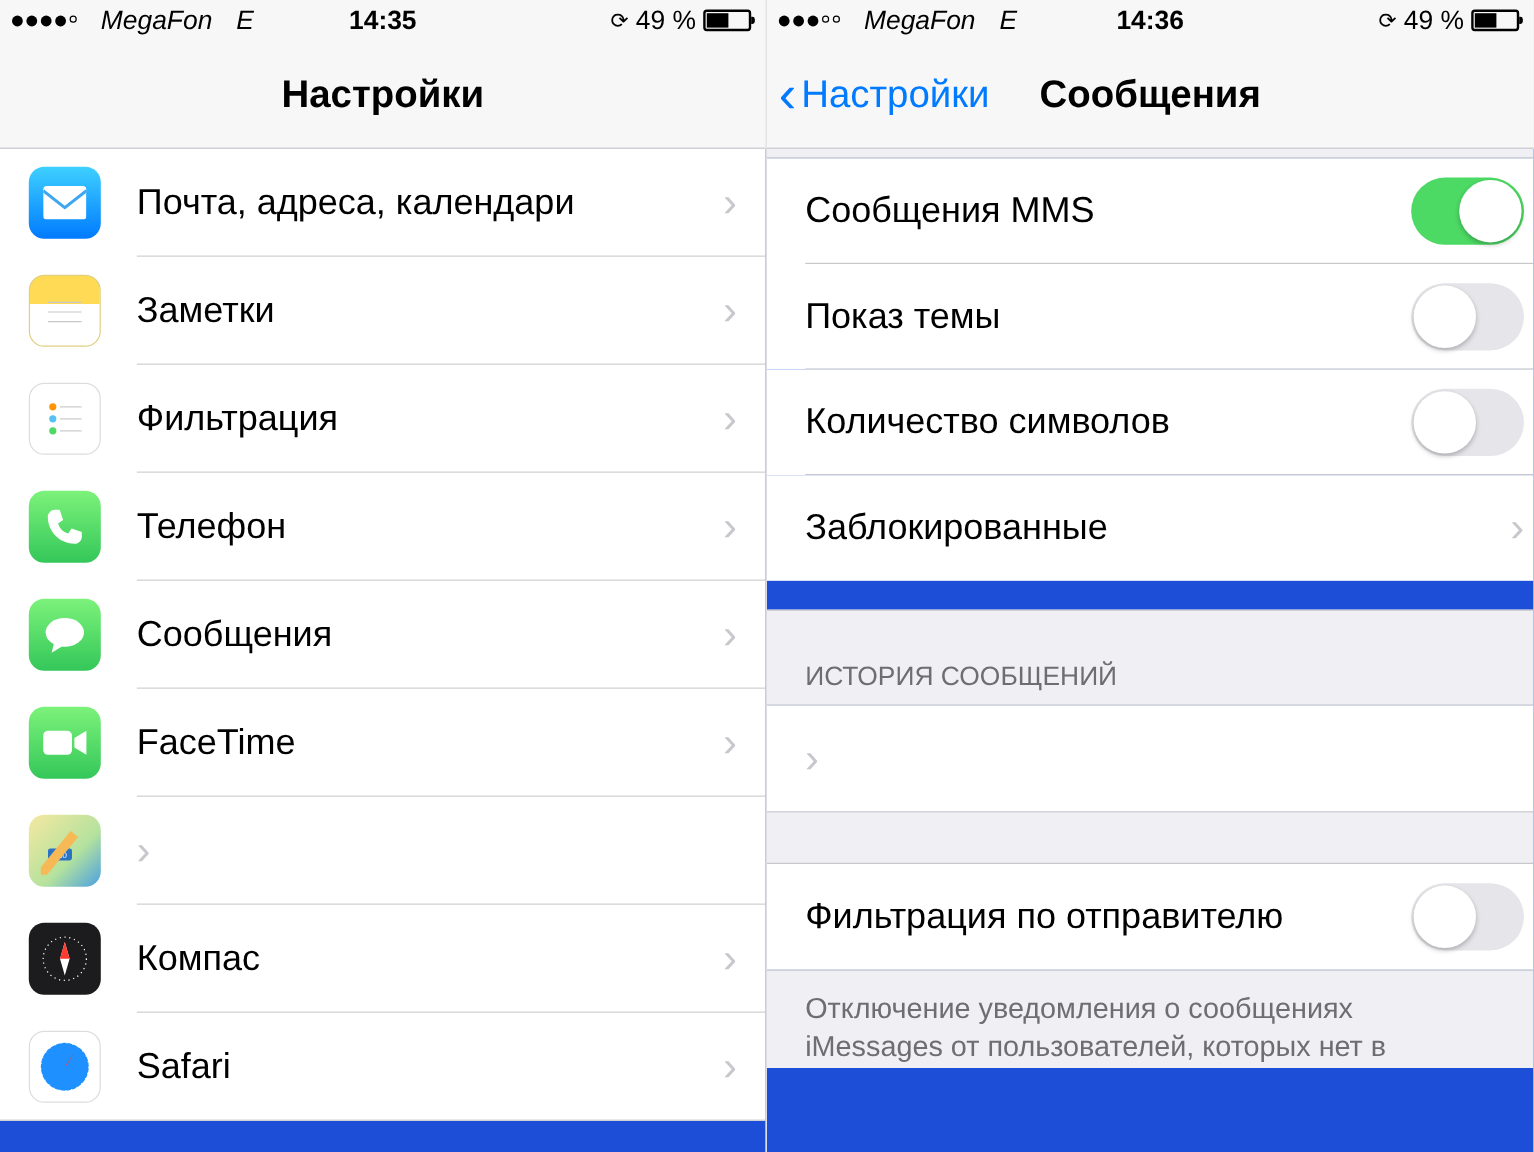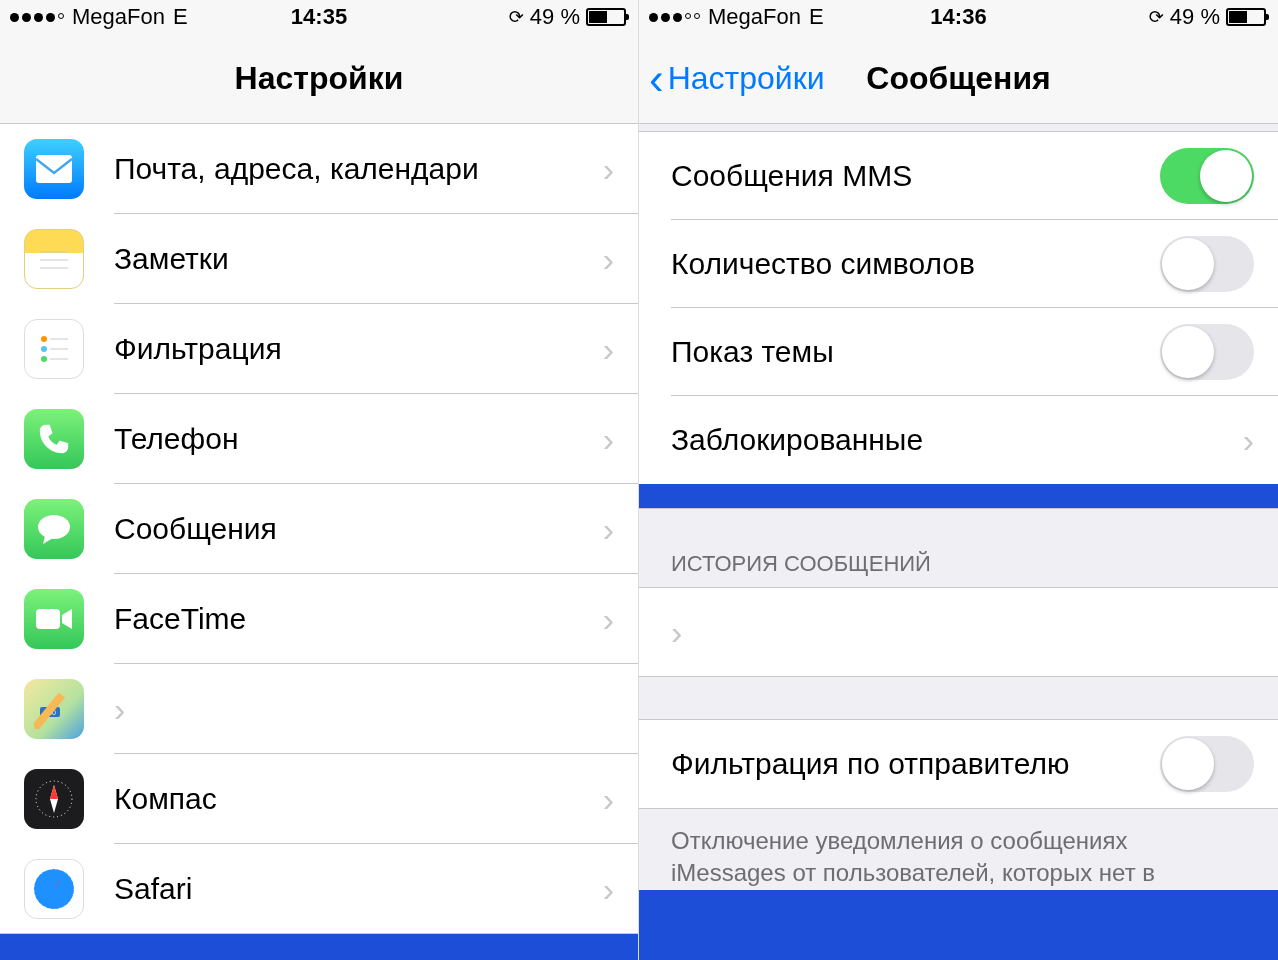--- a/index.html
+++ b/index.html
@@ -24,21 +24,21 @@
     height: 34px;
     background: #f7f7f8;
     display: flex;
     align-items: center;
     padding: 0 12px 0 10px;
     font-size: 22px;
     font-weight: 400;
     color: #000;
     position: relative;
   }
-  .sb-left { display: flex; align-items: center; gap: 8px; }
+  .sb-left { display: flex; align-items: center; gap: 20px; font-style: italic; }
   .dots { display: flex; gap: 3px; }
   .dot { width: 9px; height: 9px; border-radius: 50%; background: #000; }
   .dot.empty { background: transparent; border: 1.5px solid #000; width: 6px; height: 6px; }
   .sb-carrier { font-size: 22px; }
   .sb-net { font-size: 22px; }
   .sb-time { position: absolute; left: 50%; transform: translateX(-50%); font-size: 22px; font-weight: 600; }
   .sb-right { margin-left: auto; display: flex; align-items: center; gap: 6px; }
   .lock-icon { font-size: 18px; }
   .battery-pct { font-size: 22px; }
   .battery {
@@ -130,21 +130,21 @@
   }
   .cell:last-child .sep { left: 0; }
   
   .r-cell {
     min-height: 88px;
     display: flex;
     align-items: center;
     background: #fff;
     position: relative;
     padding-left: 32px;
-    padding-right: 24px;
+    padding-right: 8px;
     gap: 19px;
   }
   .r-cell .label {
     font-size: 30px;
     color: #000;
     flex: 1;
     text-align: left;
   }
   .r-cell .value {
     font-size: 30px;
@@ -397,34 +397,34 @@
     <div style="height:8px; background:#efeff4; border-bottom:1px solid #c8c8cc;"></div>
 
     <div class="r-cell">
       <span class="label">Сообщения MMS</span>
       <div class="toggle on">
           <div class="knob"></div>
         </div>
       <div class="sep"></div>
     </div>
     <div class="r-cell">
+      <span class="label">Показ темы</span>
+      <div class="toggle">
+          <div class="knob"></div>
+        </div>
+      <div class="sep"></div>
+    </div>
+    <div class="r-cell">
       <span class="label">Количество символов</span>
       <div class="toggle">
           <div class="knob"></div>
         </div>
       <div class="sep"></div>
     </div>
     <div class="r-cell">
-      <span class="label">Показ темы</span>
-      <div class="toggle">
-          <div class="knob"></div>
-        </div>
-      <div class="sep"></div>
-    </div>
-    <div class="r-cell">
       <span class="label">Заблокированные</span>
       <span class="chevron">›</span>
     </div>
 
     <div class="section-gap">
       <span class="header">ИСТОРИЯ СООБЩЕНИЙ</span>
     </div>
 
     <div class="r-cell">
       <span class="chevron">›</span>

